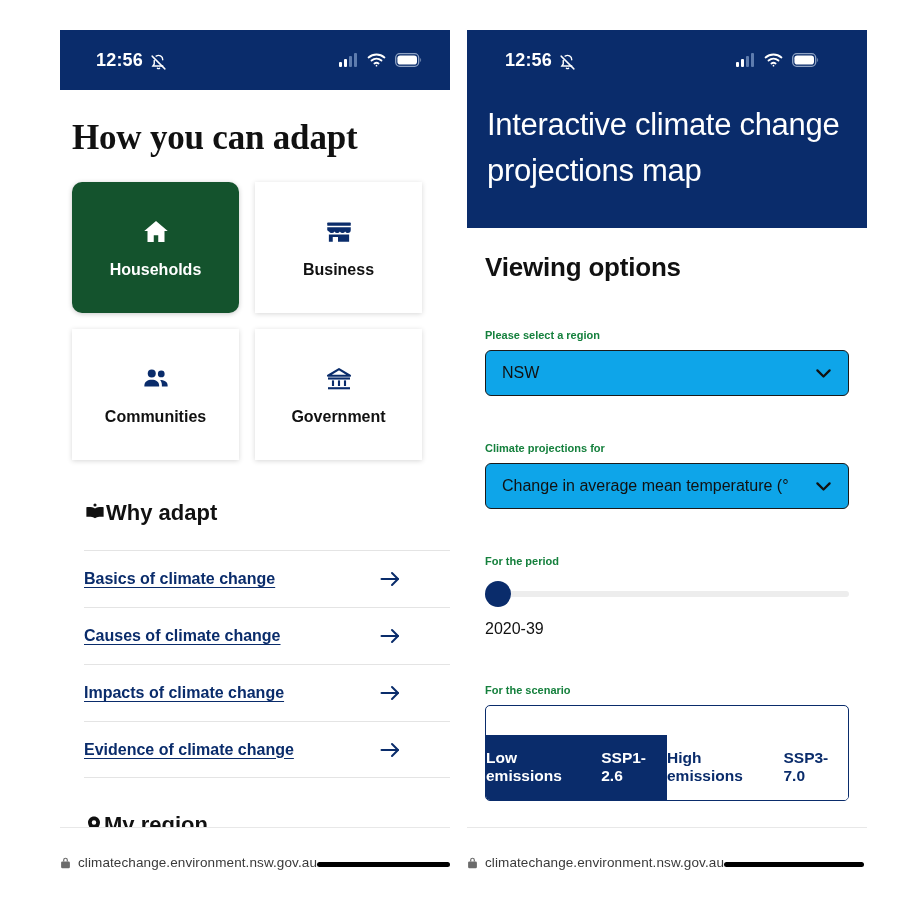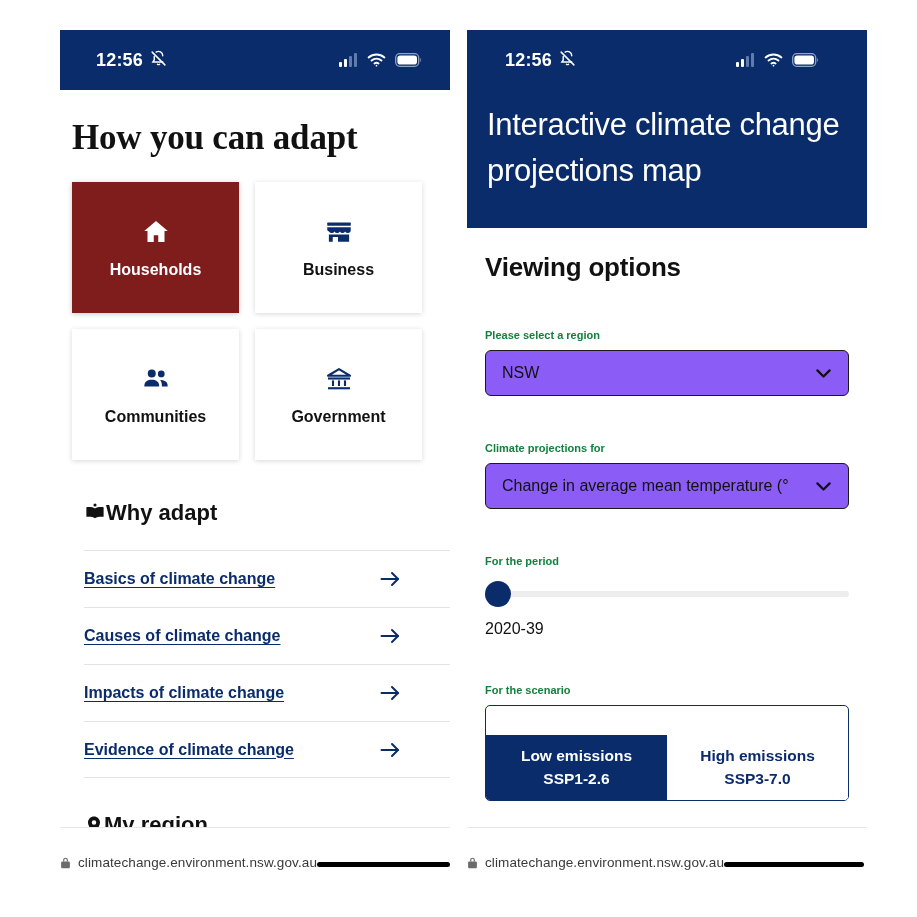--- a/index.html
+++ b/index.html
@@ -23,21 +23,21 @@
   
   .statusbar {
     height: 60px;
     background: #0A2C6B;
     display: flex;
     align-items: center;
     justify-content: space-between;
     padding: 0 28px 0 36px;
     color: #ffffff;
   }
-  .sb-left { display: flex; align-items: flex-start; gap: 7px; }
+  .sb-left { display: flex; align-items: flex-end; gap: 7px; }
   .sb-time { font-size: 18px; font-weight: bold; letter-spacing: .2px; }
   .sb-right { display: flex; align-items: center; gap: 9px; }
   .icon-svg { display: block; }
 
   
   .left-body { padding: 0 0 0 0; height: 797px; position: relative; background:#fff; }
   .page-h1 {
     font-size: 35px; font-weight: bold; color: #111111;
     padding: 28px 0 0 12px; letter-spacing: -0.2px; font-family: Liberation Serif, serif;
   }
@@ -49,21 +49,21 @@
   }
   .tile {
     height: 131px;
     background: #ffffff;
     box-shadow: 0 1px 5px rgba(0,0,0,0.16);
     display: flex; flex-direction: column;
     align-items: center; justify-content: center;
     gap: 14px;
     cursor: pointer;
   }
-  .tile.active { background: #7f1d1d; box-shadow: 0 1px 5px rgba(0,0,0,0.22); }
+  .tile.active { background: #14532d; box-shadow: 0 1px 5px rgba(0,0,0,0.22); border-radius: 10px; }
   .tile-label { font-size: 16px; font-weight: bold; color: #111111; }
   .tile.active .tile-label { color: #ffffff; }
   .tile-icon { line-height: 0; }
 
   .section-head {
     display: flex; align-items: center; 
     padding: 40px 0 0 24px;
     font-size: 22px; font-weight: bold; color: #111111;
   }
   .links { padding: 0 0 0 24px; margin-top: 24px; }
@@ -119,21 +119,21 @@
     margin-top: 46px; margin-bottom: 9px;
   }
   .select {
     position: relative;
     height: 46px;
     border: 1.6px solid #1A1A1A;
     border-radius: 6px;
     display: flex; align-items: center;
     padding: 0 44px 0 16px;
     font-size: 16px; color: #111111;
-    background: #8b5cf6;
+    background: #0ea5e9;
     cursor: pointer;
     overflow: hidden; white-space: nowrap;
   }
   .select .chev { position: absolute; right: 14px; top: 50%; transform: translateY(-50%); line-height: 0; }
 
   .slider-wrap {
     position: relative; height: 26px; margin-top: 14px;
     display: flex; align-items: center;
     cursor: pointer;
   }
@@ -150,21 +150,21 @@
   .seg {
     display: flex;
     margin-top: 9px;
     border: 1.4px solid #0A2C6B;
     border-radius: 5px;
     overflow: hidden;
     height: 96px;
   }
   .seg-btn {
     flex: 1;
-    display: flex; flex-direction: column;
+    display: flex; flex-direction: row;
     align-items: center; justify-content: center;
     gap: 5px;
     font-size: 15.5px; font-weight: bold;
     color: #0A2C6B; background: #ffffff;
     cursor: pointer;
     margin-top: 29px;
   }
   .seg-btn.active { background: #0A2C6B; color: #ffffff; }
 </style>
 </head>

